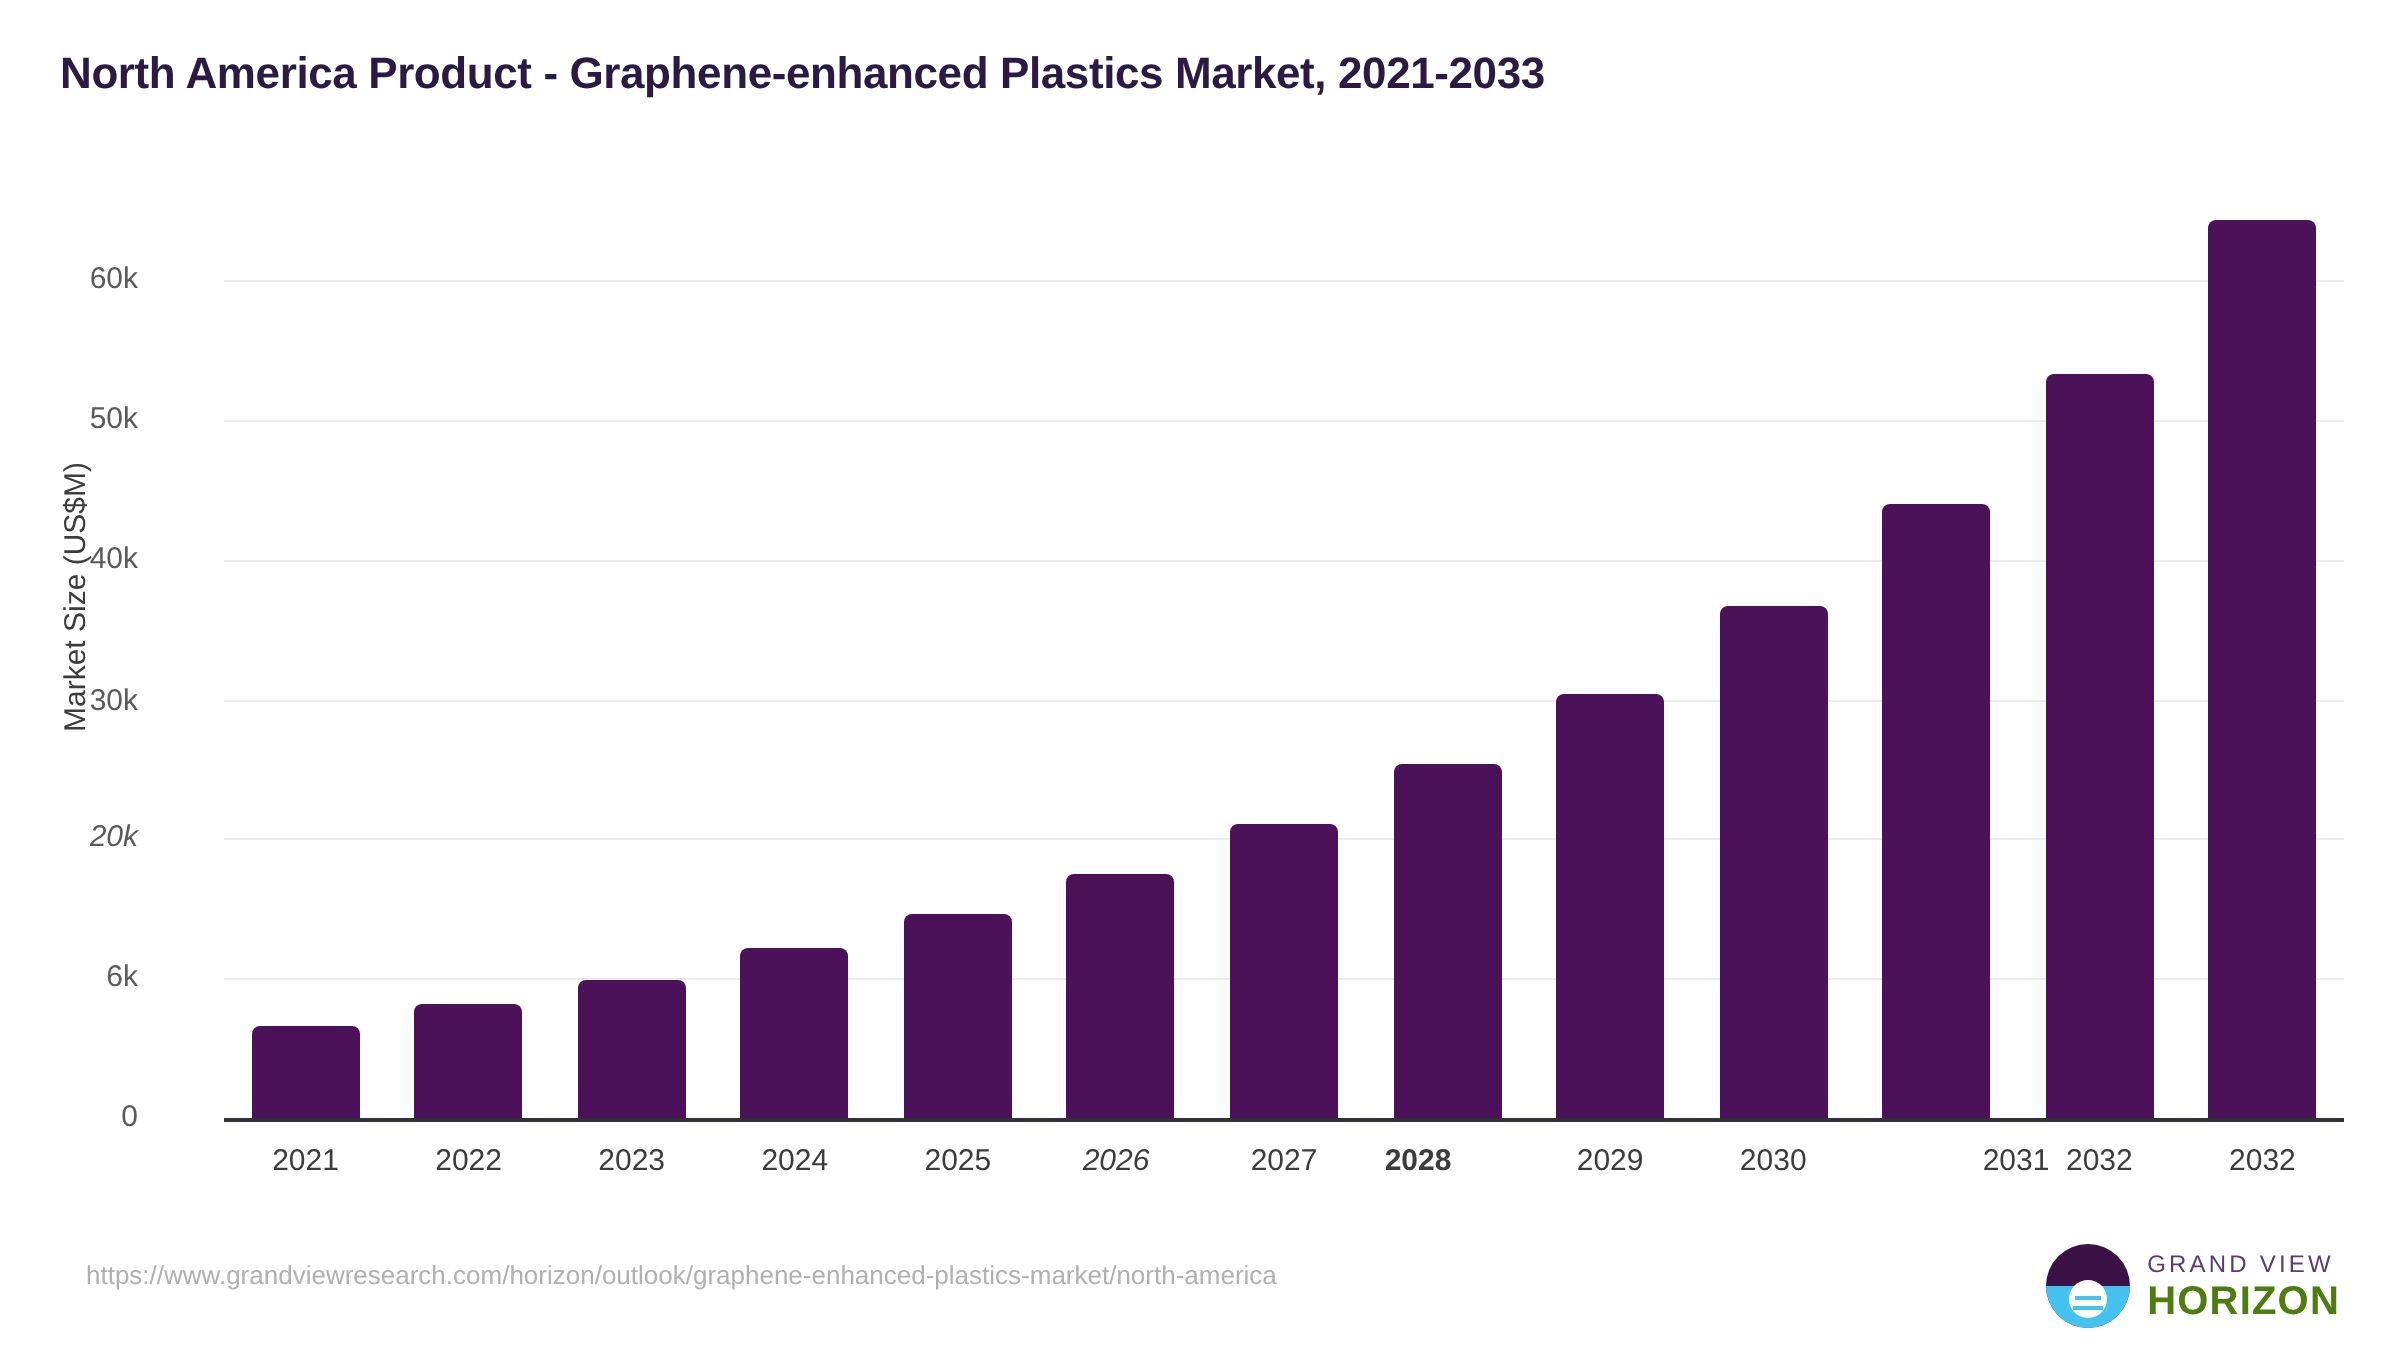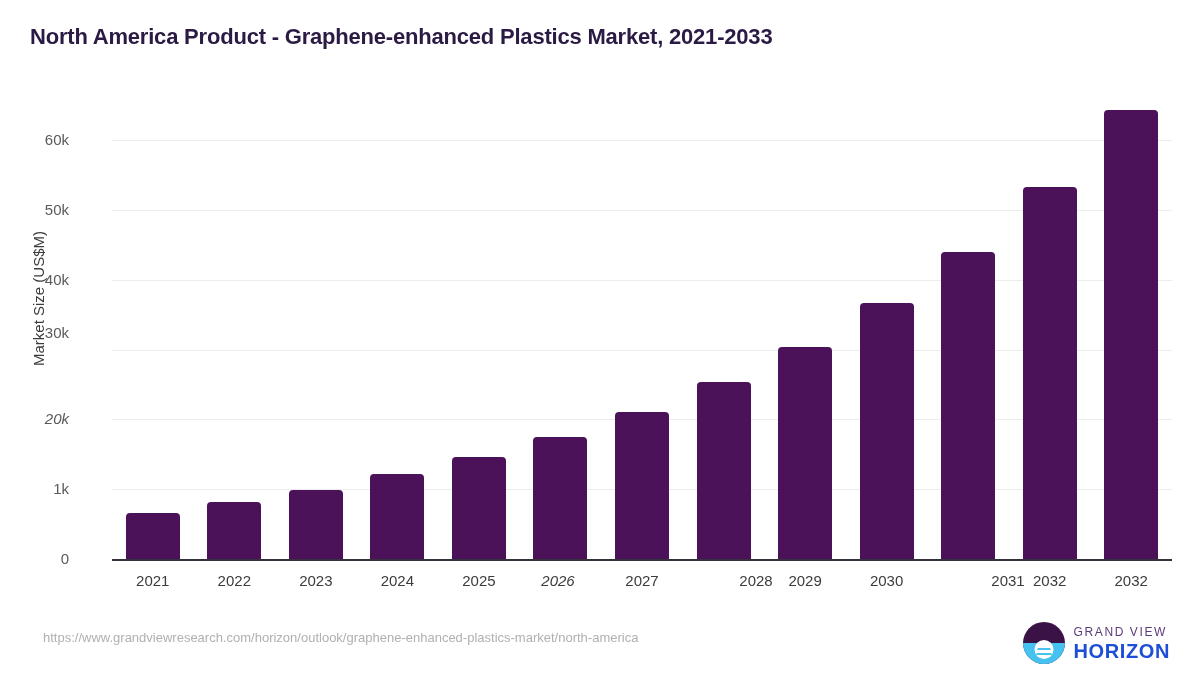--- a/index.html
+++ b/index.html
@@ -152,44 +152,44 @@
   .logo-text { line-height: 1; }
   .logo-top {
     font-size: 12px;
     letter-spacing: 1.6px;
     color: #5b3a7a;
     font-weight: normal;
   }
   .logo-bottom {
     font-size: 20px;
     letter-spacing: 0.6px;
-    color: #1d4ed8;
+    color: #4d7c0f;
     font-weight: bold;
     margin-top: 3px;
   }
 </style>
 </head>
 <body>
 
 <div class="page">
 
   <div class="chart-title">North America Product - Graphene-enhanced Plastics Market, 2021-2033</div>
 
   <div class="plot-wrap">
 
     <div class="y-axis-title">Market Size (US$M)</div>
 
     <div class="grid-layer" id="grid-layer">
         <div class="ytick-label" style="top: 449px;">0</div>
         <div class="gridline" style="top: 379.171px;"></div>
-        <div class="ytick-label" style="top: 379.171px;">1k</div>
+        <div class="ytick-label" style="top: 379.171px;">6k</div>
         <div class="gridline" style="top: 309.342px;"></div>
         <div class="ytick-label" style="top: 309.342px; font-style: italic;">20k</div>
         <div class="gridline" style="top: 239.513px;"></div>
-        <div class="ytick-label" style="top: 223px;">30k</div>
+        <div class="ytick-label" style="top: 241px;">30k</div>
         <div class="gridline" style="top: 169.684px;"></div>
         <div class="ytick-label" style="top: 169.684px;">40k</div>
         <div class="gridline" style="top: 99.8554px;"></div>
         <div class="ytick-label" style="top: 99.8554px;">50k</div>
         <div class="gridline" style="top: 30.0264px;"></div>
         <div class="ytick-label" style="top: 30.0264px;">60k</div>
       </div>
 
     <div class="baseline"></div>
 
@@ -236,21 +236,21 @@
       </div>
 
     <div id="xticks">
         <div class="xtick-label" style="left: 111.769px;">2021</div>
         <div class="xtick-label" style="left: 193.308px;">2022</div>
         <div class="xtick-label" style="left: 274.846px;">2023</div>
         <div class="xtick-label" style="left: 356.385px;">2024</div>
         <div class="xtick-label" style="left: 437.923px;">2025</div>
         <div class="xtick-label" style="left: 517px; font-style: italic;">2026</div>
         <div class="xtick-label" style="left: 601px;">2027</div>
-        <div class="xtick-label" style="left: 715px;">2028</div>
+        <div class="xtick-label" style="left: 668px; font-weight: bold;">2028</div>
         <div class="xtick-label" style="left: 764.077px;">2029</div>
         <div class="xtick-label" style="left: 845.615px;">2030</div>
         <div class="xtick-label" style="left: 967px;">2031</div>
         <div class="xtick-label" style="left: 1008.69px;">2032</div>
         <div class="xtick-label" style="left: 1090.23px;">2032</div>
       </div>
   </div>
 
   <div class="source-url">https://www.grandviewresearch.com/horizon/outlook/graphene-enhanced-plastics-market/north-america</div>
 

